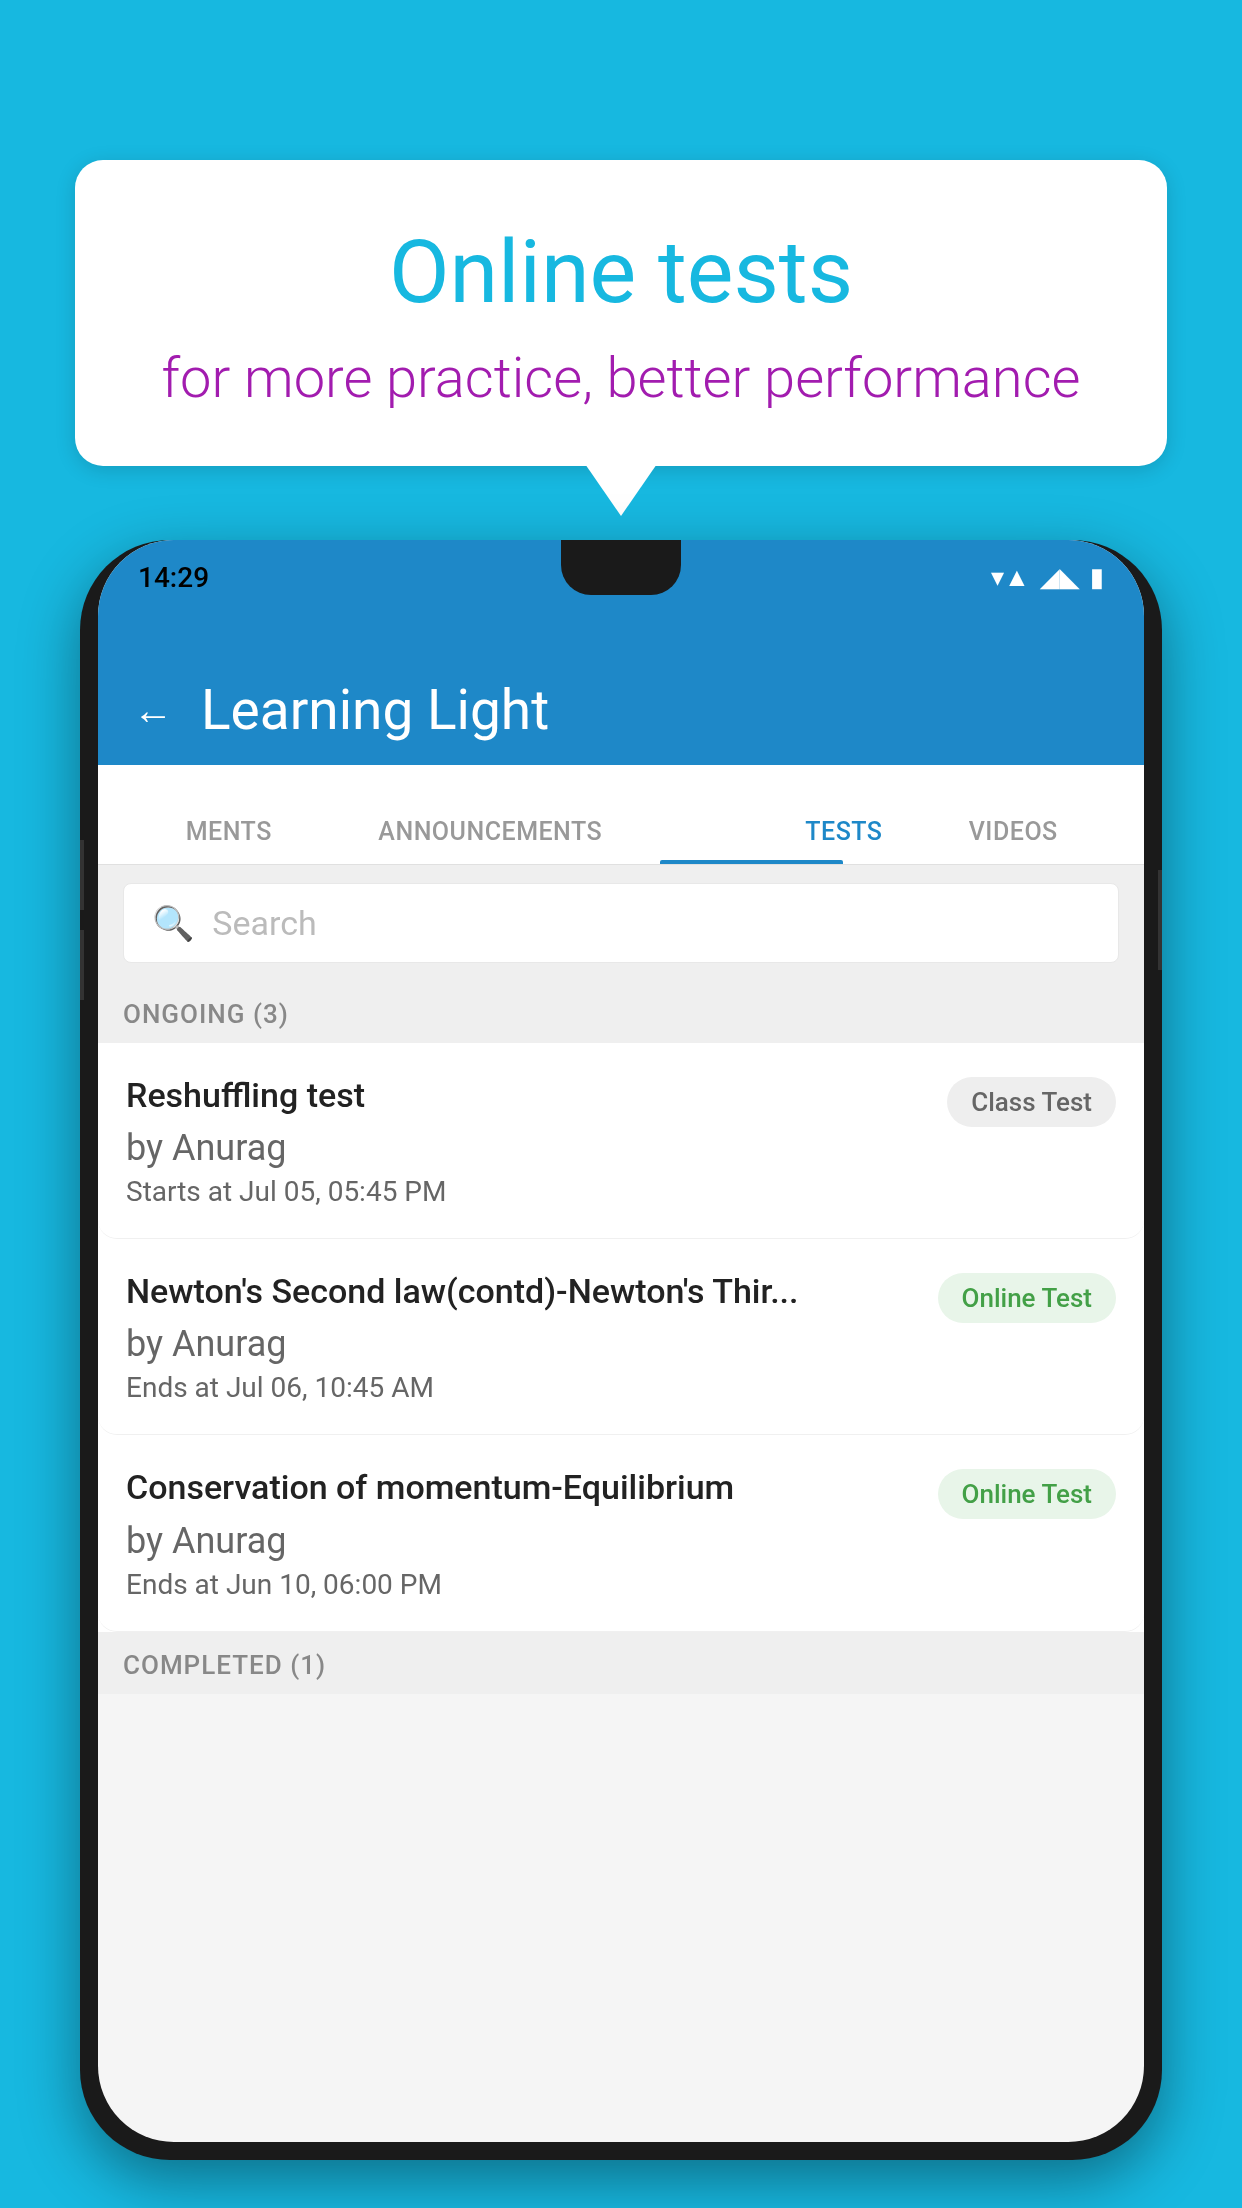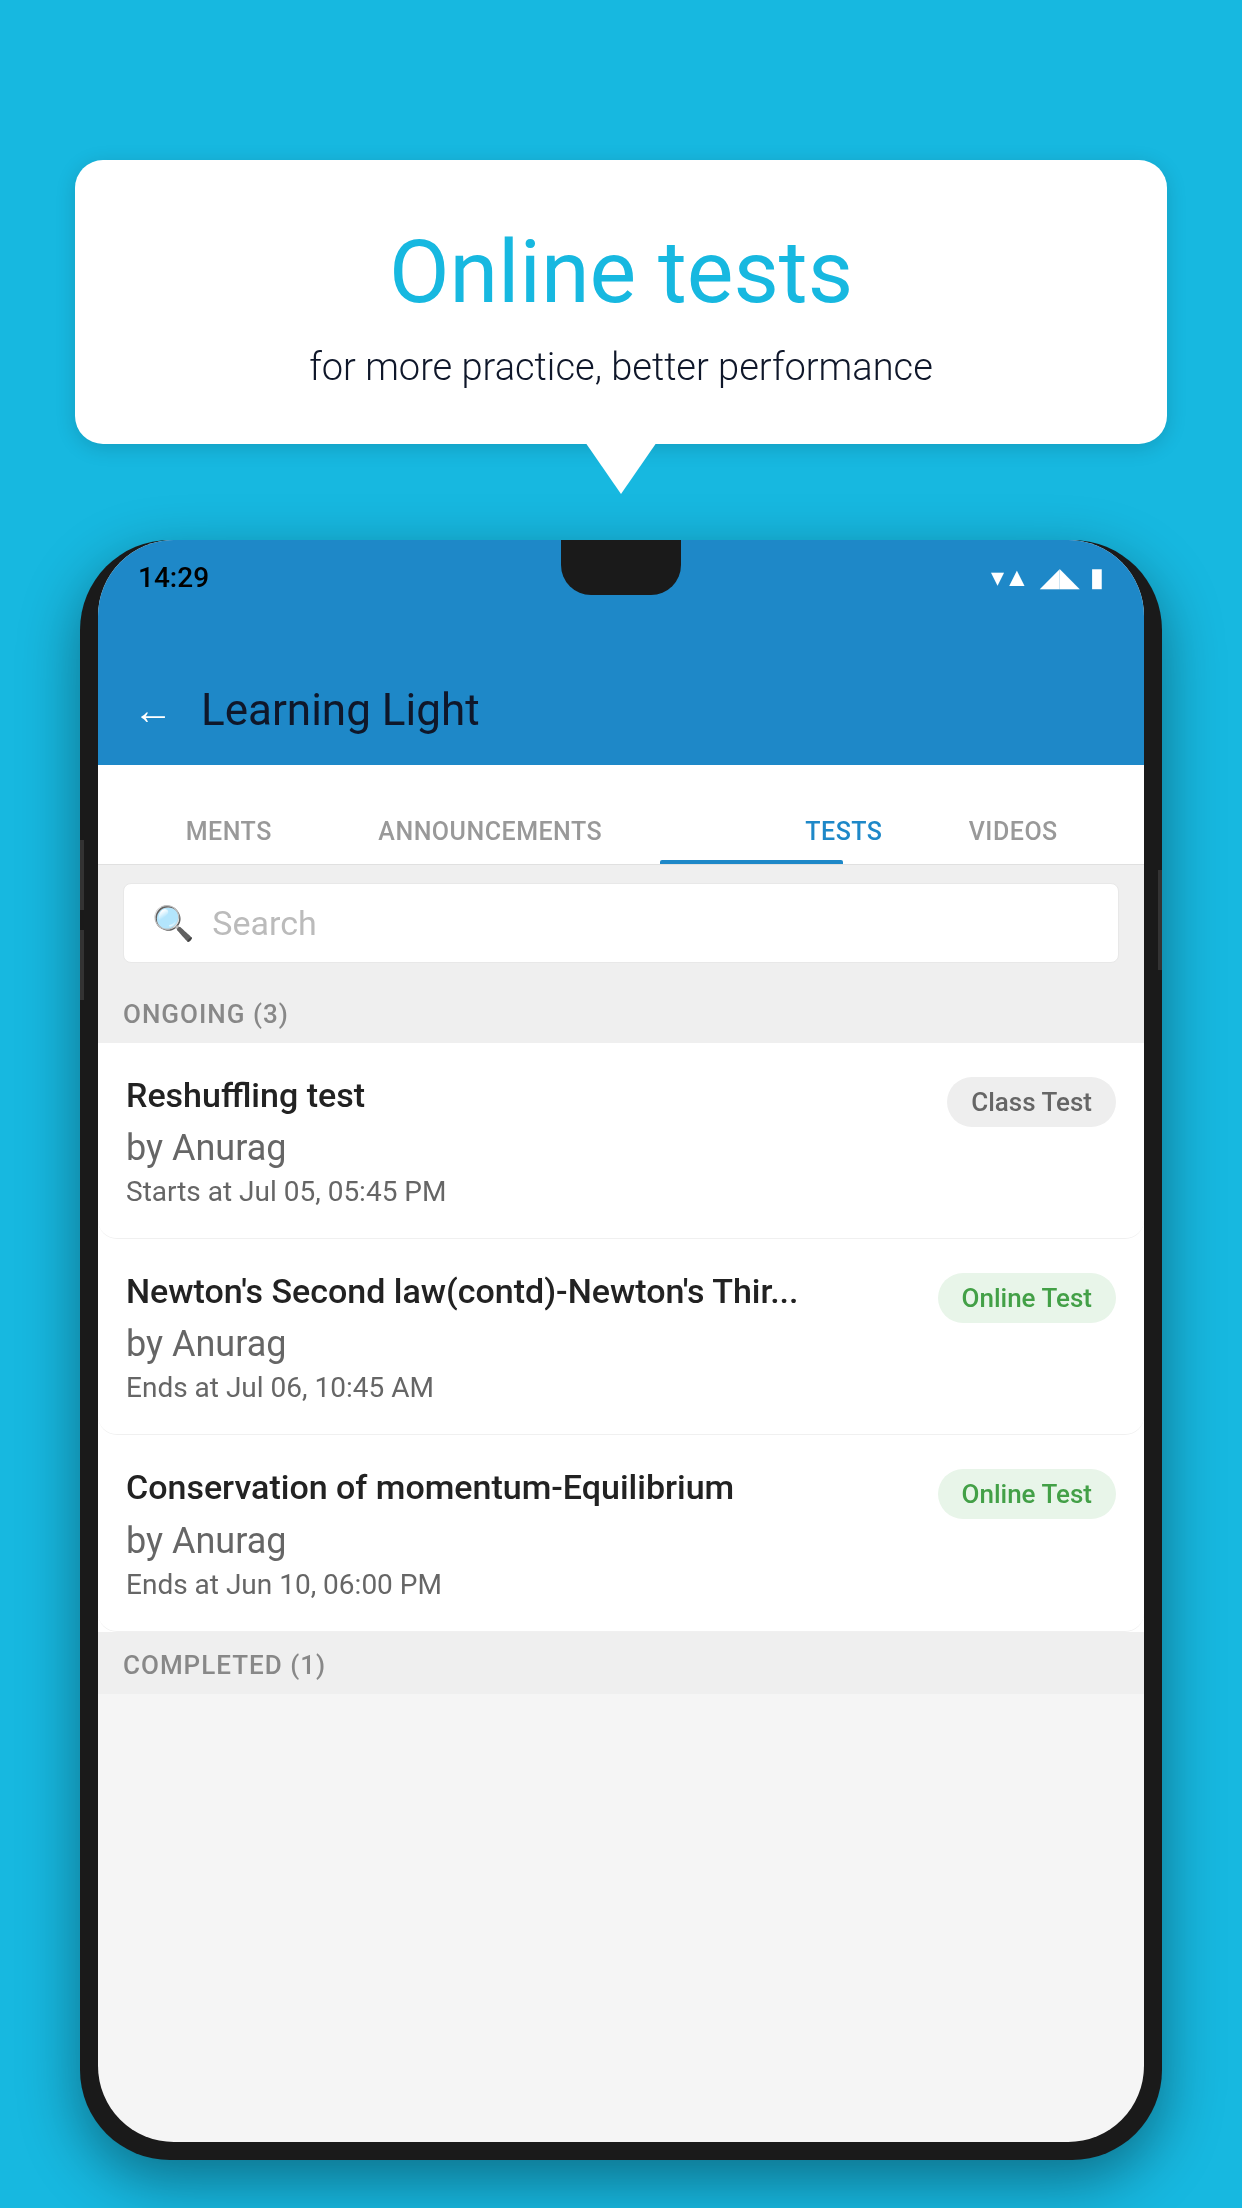--- a/index.html
+++ b/index.html
@@ -38,22 +38,22 @@
       border-top: 55px solid white;
     }
     .bubble-title {
       color: #17B8E0;
       font-size: 88px;
       font-weight: 400;
       text-align: center;
       margin-bottom: 22px;
     }
     .bubble-subtitle {
-      color: #0f172a;
-      font-size: 38px;
+      color: #a21caf;
+      font-size: 56px;
       font-weight: 300;
       text-align: center;
     }
 
     
     .phone-frame {
       position: absolute;
       top: 540px;
       left: 80px;
       right: 80px;
@@ -134,22 +134,22 @@
       gap: 28px;
     }
 
     .back-icon {
       color: white;
       font-size: 40px;
       cursor: pointer;
     }
 
     .app-bar-title {
-      color: #0f172a;
-      font-size: 44px;
+      color: #ffffff;
+      font-size: 55px;
       font-weight: 400;
     }
 
     
     .tab-bar {
       background: white;
       height: 100px;
       display: flex;
       align-items: flex-end;
       border-bottom: 1px solid #e0e0e0;

